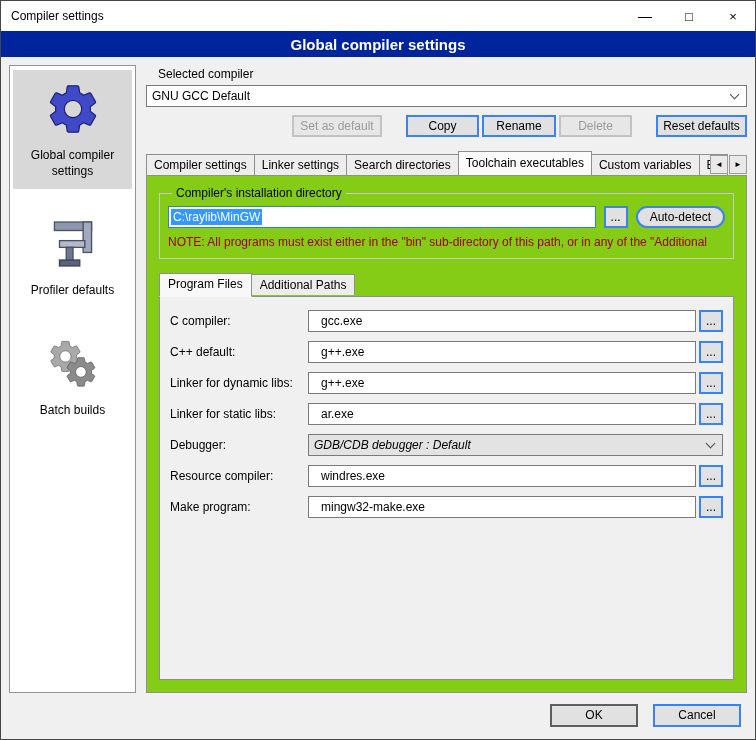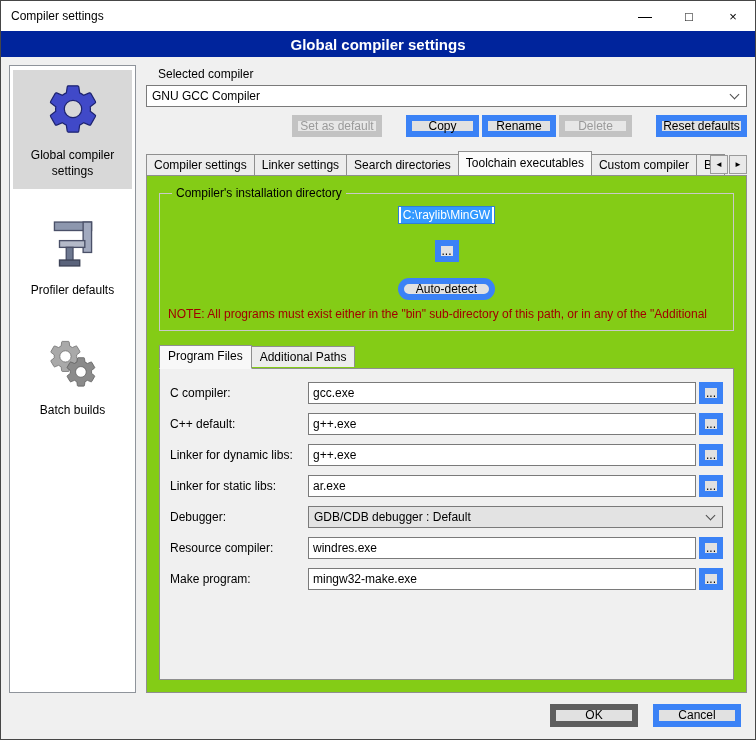--- a/index.html
+++ b/index.html
@@ -33,21 +33,21 @@
   
   .main { flex:1; display:flex; flex-direction:column; min-width:0; }
   .field-label { margin:2px 0 4px 12px; }
 
   .combo { height:22px; background:#fff; border:1px solid #7a7a7a; display:flex; align-items:center;
            padding:0 8px 0 5px; }
   .combo .combo-text { white-space:nowrap; overflow:hidden; }
   .chev { width:7px; height:7px; border-right:1.6px solid #4d4d4d; border-bottom:1.6px solid #4d4d4d;
           transform:rotate(45deg); margin-left:auto; margin-top:-3px; flex:none; }
 
-  .btn { background:#e1e1e1; border:6px solid #3b82f6; font:inherit; display:flex; align-items:center;
+  .btn { background:#e1e1e1; border:2px solid #3b82f6; font:inherit; display:flex; align-items:center;
          justify-content:center; cursor:default; white-space:nowrap; }
   .btn.disabled { color:#9a9a9a; background:#e7e7e7; border-color:#c3c3c3; }
 
   .btnrow { display:flex; justify-content:flex-end; margin-top:8px; height:22px; }
   .btnrow .btn { padding:0 10px; }
   .b-default { width:90px; margin-right:24px; }
   .b-copy { width:73px; }
   .b-rename { width:74px; margin-left:3px; }
   .b-delete { width:73px; margin-left:3px; margin-right:24px; }
   .b-reset { width:91px; }
@@ -64,43 +64,43 @@
   .arrowbtn { width:18px; height:19px; border:1px solid #9a9a9a; background:#e9e9e9; font-size:8px;
               display:flex; align-items:center; justify-content:center; margin-left:1px; }
 
   
   .tabpanel { flex:1; border:1px solid #8f8f8f; background:#84cc16; padding:10px 12px 12px;
               display:flex; flex-direction:column; min-height:0; }
 
   fieldset.group { border:1px solid #c9c9c9; padding:6px 8px 9px; margin-bottom:10px; }
   fieldset.group legend { padding:0 4px; margin-left:4px; }
 
-  .dirrow { display:flex; align-items:center; gap:16px;flex-direction:column; }
+  .dirrow { display:flex; align-items:center; gap:8px; }
   .dirinput { flex:1; height:22px; border:1px solid #2f7fd6; background:#fff; display:flex;
               align-items:center; padding:0 2px; overflow:hidden; }
   .dirinput .sel { background:var(--selection-bg,#3399ff); color:#fff; padding:1px 2px; white-space:nowrap; }
   .dots { width:24px; height:22px; flex:none; }
   .autodetect { height:22px; padding:0 12px; flex:none;border-radius:11px; }
   .note { color:var(--note-red,#a00000); margin-top:7px; white-space:nowrap; overflow:hidden; }
 
   
   .subtabbar { display:flex; align-items:center; margin-top:4px; flex:none; }
   .subtab { border:1px solid #8f8f8f; border-bottom:none; background:#ededed; padding:3px 8px;
             margin-right:-1px; white-space:nowrap; }
   .subtab.active { background:#f8f8f8; position:relative; z-index:2; margin-bottom:-1px;
                    padding-bottom:5px; border-bottom:1px solid #f8f8f8; }
   .subpanel { flex:1; border:1px solid #8f8f8f; background:#f0f0f0; padding:13px 10px; min-height:0; }
 
   .formrow { display:flex; align-items:center; height:22px; margin-bottom:9px; }
   .flabel { width:138px; flex:none; }
-  .txt { flex:1; height:22px; border:1px solid #7a7a7a; background:#fff; padding:0 4px; font:inherit;
+  .txt { flex:1; height:22px; border:1px solid #7a7a7a; background:#fff; padding:0 12px; font:inherit;
          min-width:0; }
   .formrow .dots { margin-left:3px; }
   .fcombo { flex:1; height:22px; border:1px solid #7a7a7a; background:#e3e3e3; display:flex;
-            align-items:center; padding:0 8px 0 5px; min-width:0; }
+            align-items:center; padding:0 8px 0 5px; min-width:0;font-style:italic; }
 
   
   .footer { height:40px; flex:none; display:flex; align-items:center; justify-content:flex-end;
             gap:15px; padding:0 14px 8px 0; }
   .footer .btn { width:88px; height:23px; }
   .footer .btn.primary { border-color:#5e5e5e; }
 </style>
 </head>
 <body>
 
@@ -159,38 +159,38 @@
         </span>
         <span class="side-label">Batch builds</span>
       </div>
     </div>
 
     <div class="main">
 
       <div class="field-label">Selected compiler</div>
 
       <div class="combo">
-        <span class="combo-text">GNU GCC Compiler</span>
+        <span class="combo-text">GNU GCC Default</span>
         <span class="chev"></span>
       </div>
 
       <div class="btnrow">
         <button class="btn disabled b-default">Set as default</button>
         <button class="btn b-copy">Copy</button>
         <button class="btn b-rename">Rename</button>
         <button class="btn disabled b-delete">Delete</button>
         <button class="btn b-reset">Reset defaults</button>
       </div>
 
       <div class="tabbar">
         <div class="tab">Compiler settings</div>
         <div class="tab">Linker settings</div>
         <div class="tab">Search directories</div>
         <div class="tab active">Toolchain executables</div>
-        <div class="tab">Custom compiler</div>
+        <div class="tab">Custom variables</div>
         <div class="tab clip">Buil</div>
         <div class="tab-arrows">
           <div class="arrowbtn">◄</div>
           <div class="arrowbtn">►</div>
         </div>
       </div>
 
       <div class="tabpanel">
 
         <fieldset class="group">

